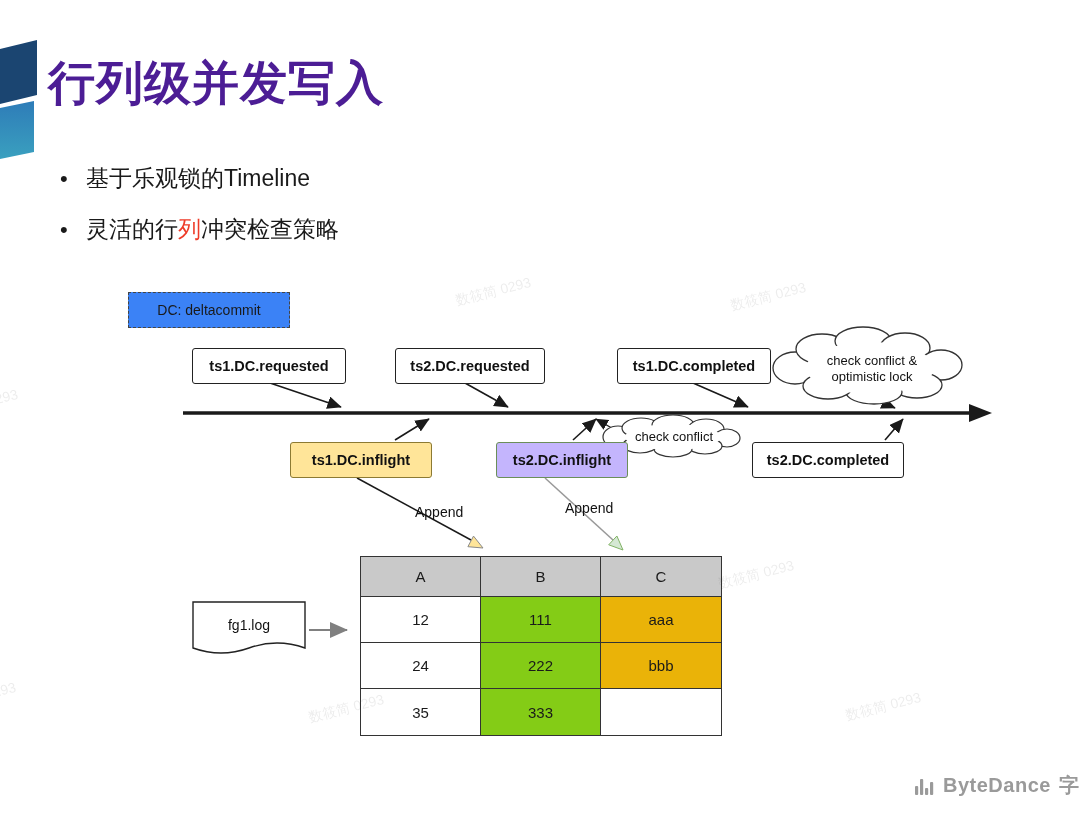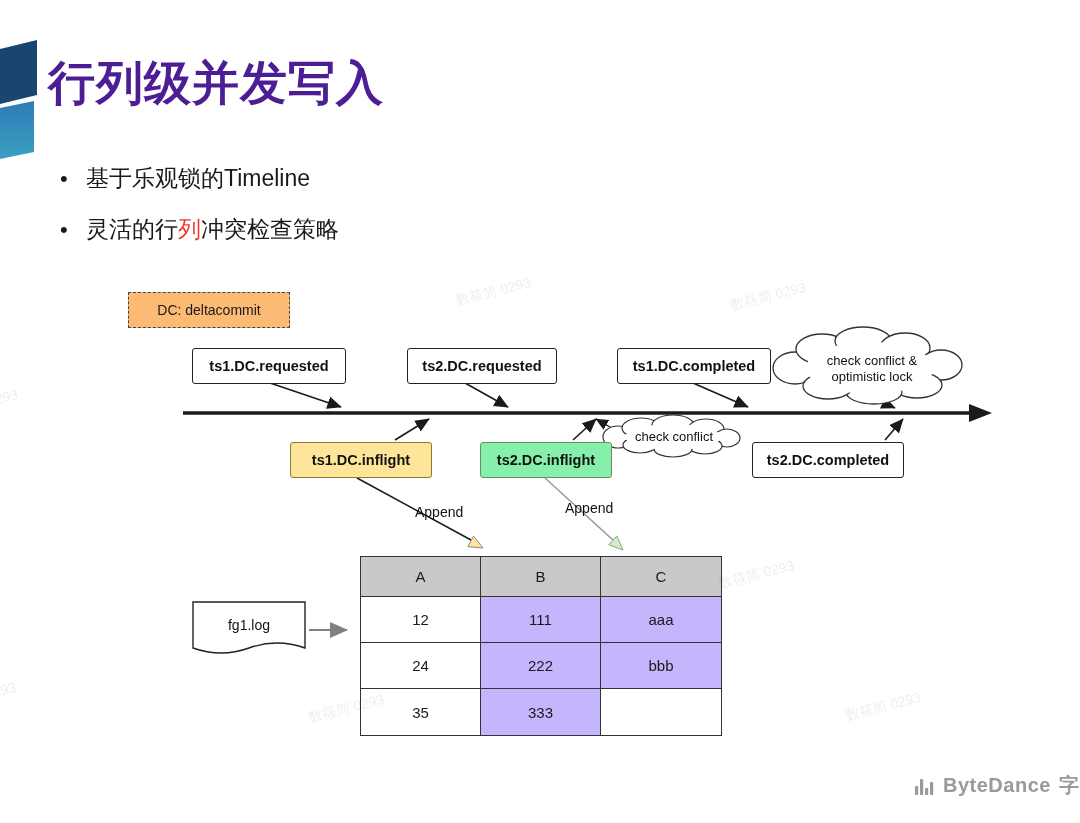--- a/index.html
+++ b/index.html
@@ -18,49 +18,49 @@
   .bullets{position:absolute;left:60px;top:163px;font-size:23px;}
   .bullet-row{display:flex;align-items:center;margin-bottom:20px;}
   .bullet-dot{width:26px;font-size:22px;}
   .red{color:#ee3b28;}
 
   
   .diagram{position:absolute;left:95px;top:280px;width:900px;height:470px;}
   .diagram svg{position:absolute;left:0;top:0;z-index:1;}
 
   .legend{position:absolute;left:33px;top:12px;width:160px;height:34px;border:1.6px dashed #444;
-          display:flex;align-items:center;justify-content:center;font-size:14px;z-index:2;background:#fdba74;}
+          display:flex;align-items:center;justify-content:center;font-size:14px;z-index:2;background:#3b82f6;}
 
   .node{position:absolute;display:flex;align-items:center;justify-content:center;background:#fff;
         border:1.4px solid #222;border-radius:3px;font-size:14.5px;color:#111;z-index:2;font-weight:bold;}
   .node.yellow{background:#ffe599;border-color:#8c7a33;}
-  .node.green{background:#86efac;border-color:#6b8e5a;}
+  .node.green{background:#c4b5fd;border-color:#6b8e5a;margin-left:16px;}
 
   .n-b1{left:97px;top:68px;width:152px;height:34px;}
-  .n-b2{left:312px;top:68px;width:148px;height:34px;}
+  .n-b2{left:300px;top:68px;width:148px;height:34px;}
   .n-b3{left:522px;top:68px;width:152px;height:34px;}
   .n-i1{left:195px;top:162px;width:140px;height:34px;}
   .n-i2{left:385px;top:162px;width:130px;height:34px;}
   .n-c2{left:657px;top:162px;width:150px;height:34px;}
 
   .append-label{position:absolute;font-size:14px;color:#111;z-index:2;}
   .ap1{left:320px;top:224px;}
   .ap2{left:470px;top:220px;}
 
   
   .tbl{position:absolute;left:265px;top:276px;display:grid;z-index:2;
        grid-template-columns:120px 120px 120px;grid-template-rows:40px 46px 46px 46px;
        border:1.2px solid #333;background:#fff;}
   .cell{display:flex;align-items:center;justify-content:center;font-size:15px;
         border-right:1px solid #333;border-bottom:1px solid #333;}
   .cell.c3{border-right:none;}
   .cell.last{border-bottom:none;}
   .cell.hdr{background:#c9c9c9;}
-  .cell.colB{background:#c4b5fd;}
-  .cell.colC{background:#c4b5fd;}
+  .cell.colB{background:#84cc16;}
+  .cell.colC{background:#eab308;}
 
   
   .wm{position:absolute;font-size:14px;color:#000;opacity:0.07;transform:rotate(-14deg);
       z-index:5;pointer-events:none;white-space:nowrap;}
 
   
   .footer{position:absolute;left:915px;top:772px;display:flex;align-items:center;gap:8px;
           color:#9a9a9a;z-index:2;}
   .brand-text{font-size:20px;font-weight:600;letter-spacing:0.5px;white-space:nowrap;}
   .brand-tail{font-size:20px;font-weight:600;}

